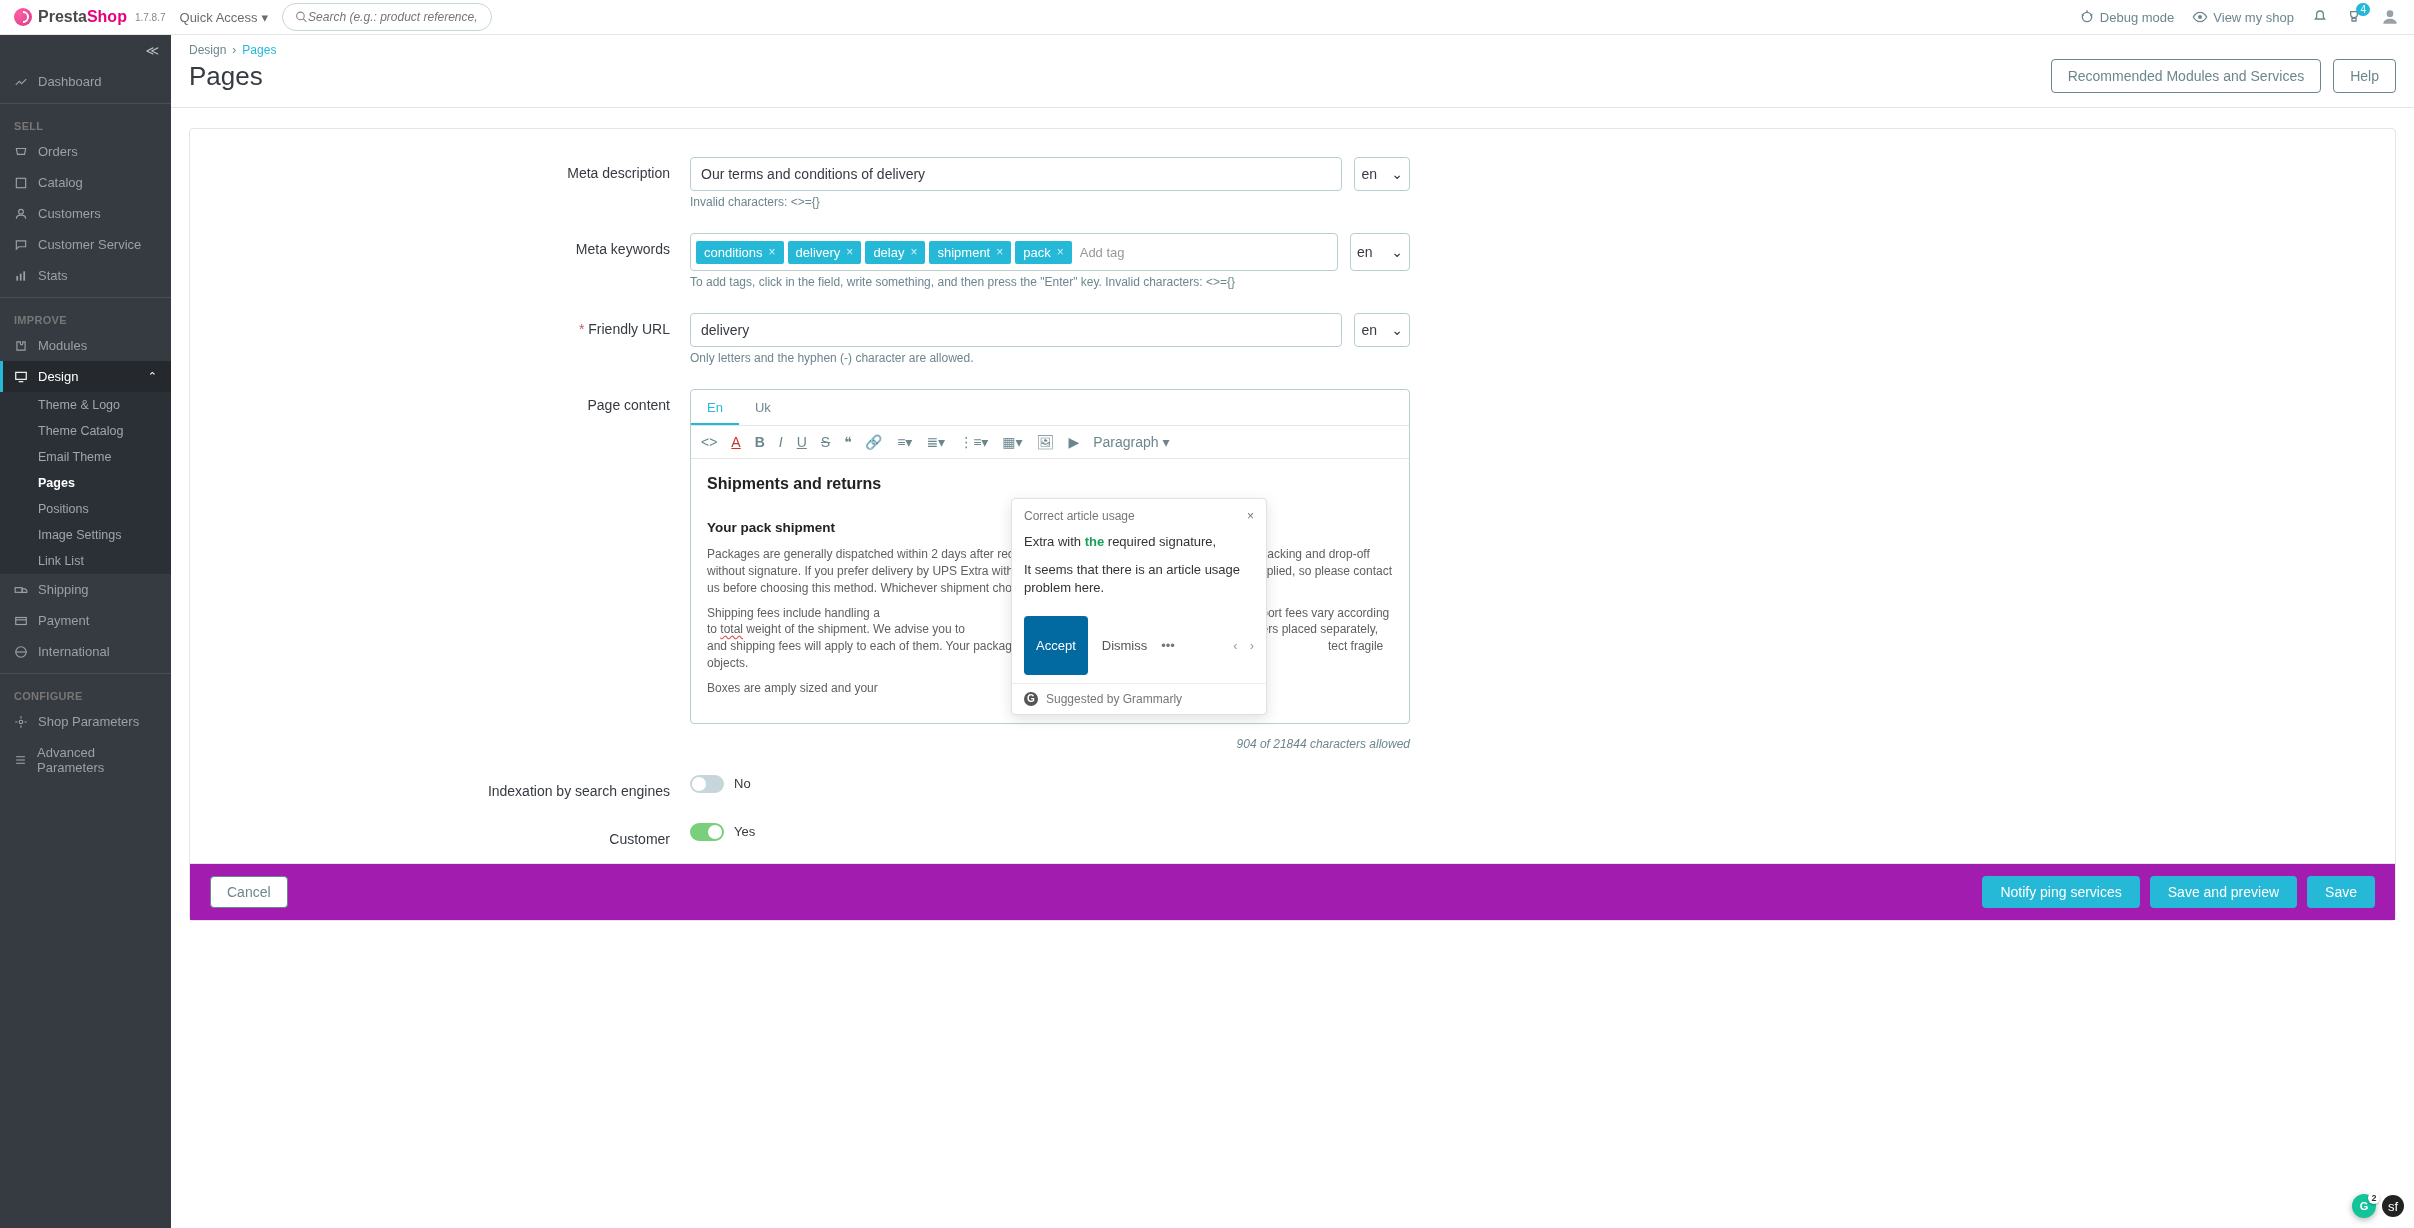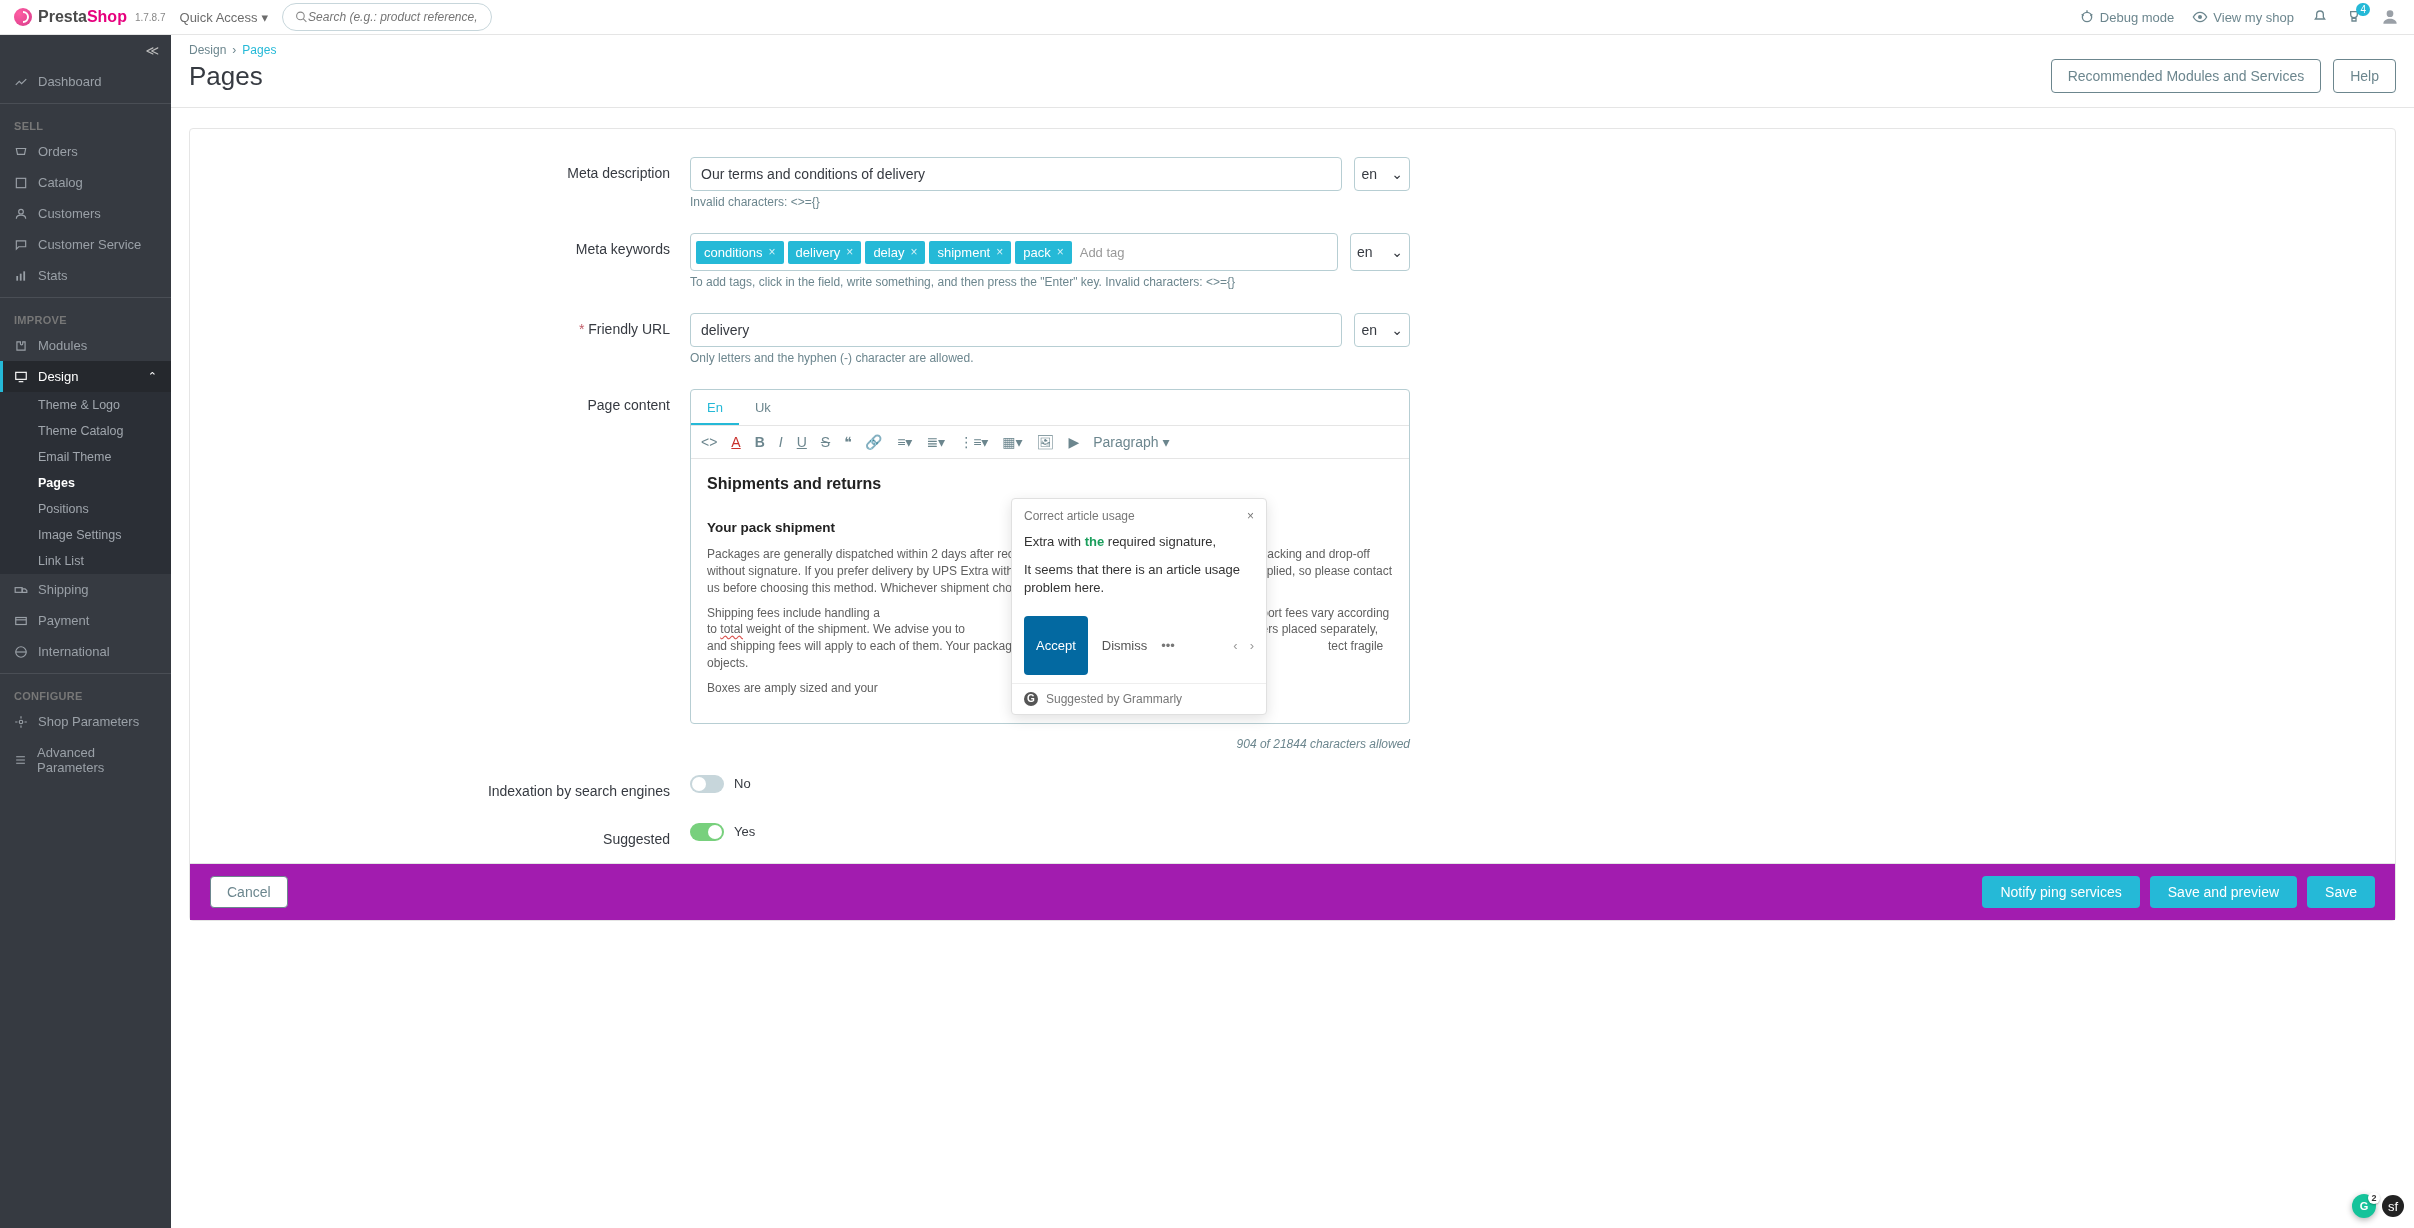--- a/index.html
+++ b/index.html
@@ -400,21 +400,21 @@
               <div class="toggle-row">
                 <div class="tgl off">
                     <div class="knob"></div>
                   </div>
                 <span>No</span>
               </div>
             </div>
           </div>
 
           <div class="frow">
-            <div class="flabel">Suggested</div>
+            <div class="flabel">Customer</div>
             <div class="fcontrol">
               <div class="toggle-row">
                 <div class="tgl on">
                     <div class="knob"></div>
                   </div>
                 <span>Yes</span>
               </div>
             </div>
           </div>
 

